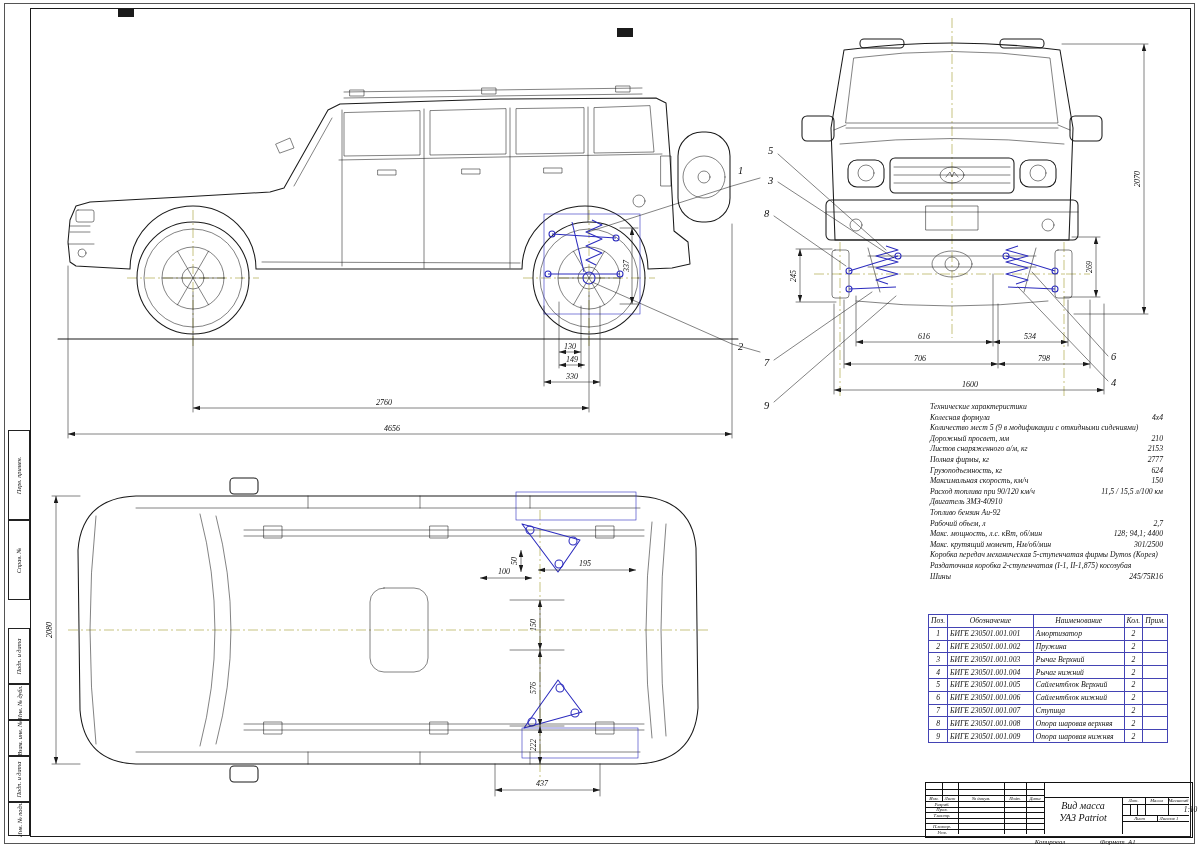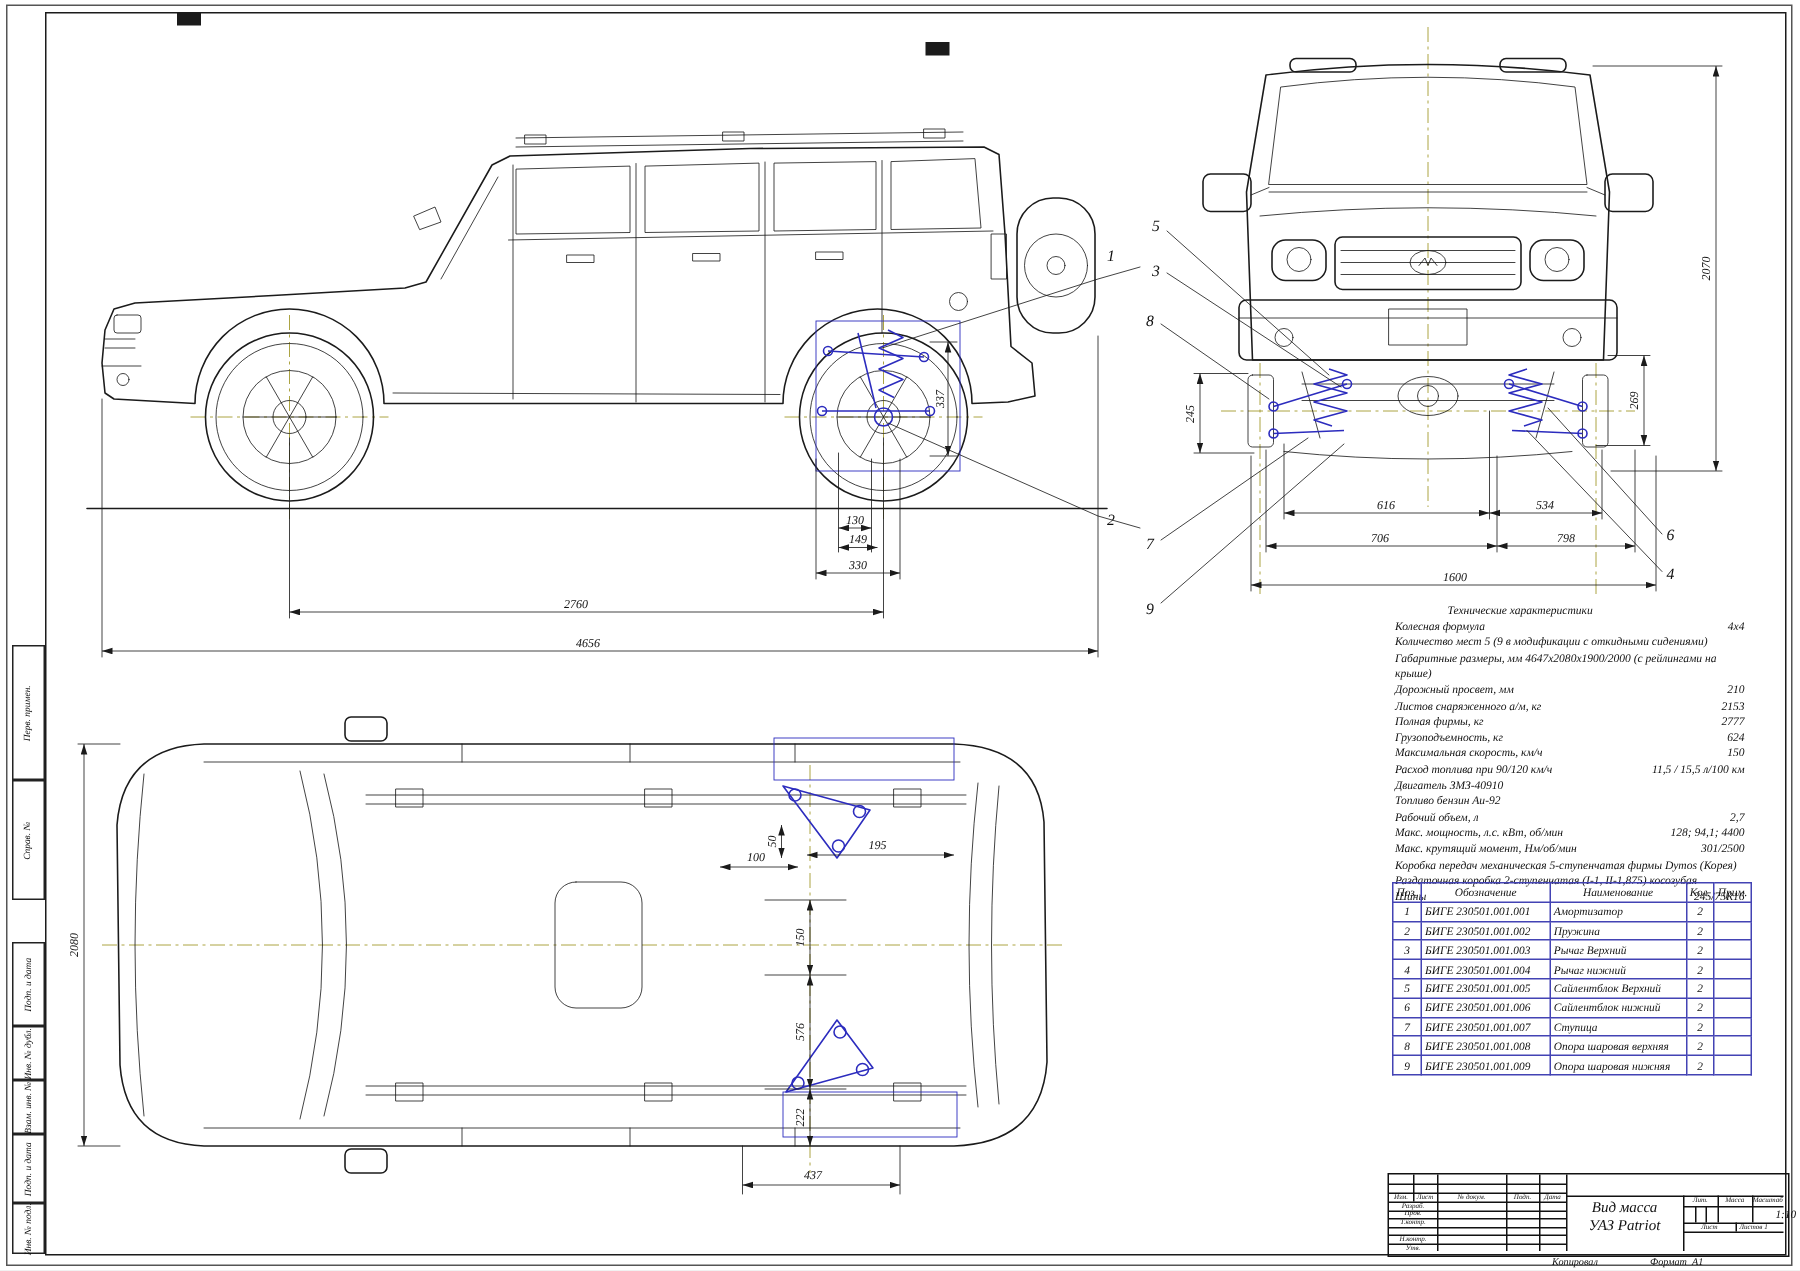--- a/index.html
+++ b/index.html
@@ -11,25 +11,25 @@
   svg .o{fill:none;stroke:#1b1b1b;stroke-width:1.05;stroke-linejoin:round;stroke-linecap:round;}
   svg .t{fill:none;stroke:#1b1b1b;stroke-width:0.55;stroke-linejoin:round;stroke-linecap:round;}
   svg .d{fill:none;stroke:#1b1b1b;stroke-width:0.55;}
   svg .b{fill:none;stroke:#2c2cbe;stroke-width:1.05;stroke-linejoin:round;}
   svg .bb{fill:none;stroke:#2c2cbe;stroke-width:0.6;}
   svg .c{fill:none;stroke:#a39a2e;stroke-width:0.6;stroke-dasharray:10 3 2 3;}
   svg .fb{fill:#1b1b1b;stroke:none;}
   svg .dt{font:italic 8px "Liberation Serif",serif;fill:#101010;}
   svg .ct{font:italic 10.5px "Liberation Serif",serif;fill:#101010;}
   .techspecs{position:absolute;left:930px;top:402px;width:233px;font:italic 7.7px "Liberation Serif",serif;line-height:10.6px;}
-  .ts-h{margin-bottom:0px;margin-left:35px;}
+  .ts-h{margin-bottom:0px;}
   .ts-row{display:flex;}
   .ts-l{flex:1 1 auto;}
   .ts-v{flex:0 0 auto;margin-left:5px;text-align:right;white-space:nowrap;}
-  table.parts{position:absolute;left:928px;top:588px;width:240px;border-collapse:collapse;
+  table.parts{position:absolute;left:928px;top:614px;width:240px;border-collapse:collapse;
               font:italic 7.6px "Liberation Serif",serif;padding-left:20px;}
   table.parts th,table.parts td{border:0.9px solid #4343b4;padding:0 2px;height:11.8px;
               font-weight:normal;white-space:nowrap;overflow:hidden;}
   table.parts th{text-align:center;}
   td.cc{text-align:center;}
   .tb{position:absolute;left:925px;top:782px;width:266px;height:54px;border:1.6px solid #111;box-sizing:content-box;}
   .tb .vl{position:absolute;width:1px;background:#111;}
   .tb .hl{position:absolute;height:1px;background:#111;}
   .tb .lbl{position:absolute;font:italic 4.7px "Liberation Serif",serif;text-align:center;line-height:6px;overflow:hidden;white-space:nowrap;}
   .tb .big{position:absolute;font:italic 10px "Liberation Serif",serif;text-align:center;line-height:12px;}
@@ -282,24 +282,20 @@
   </svg>
 
   <div class="techspecs">
     <div class="ts-h">Технические характеристики</div>
     <div class="ts-row">
         <span class="ts-l">Колесная формула</span>
         <span class="ts-v">4х4</span>
       </div>
     <div class="ts-row">
         <span class="ts-l">Количество мест 5 (9 в модификации с откидными сидениями)</span>
-        <span class="ts-v"></span>
-      </div>
-    <div class="ts-row">
-        <span class="ts-l">Габаритные размеры, мм 4647х2080х1900/2000 (с рейлингами на крыше)</span>
         <span class="ts-v"></span>
       </div>
     <div class="ts-row">
         <span class="ts-l">Дорожный просвет, мм</span>
         <span class="ts-v">210</span>
       </div>
     <div class="ts-row">
         <span class="ts-l">Листов снаряженного а/м, кг</span>
         <span class="ts-v">2153</span>
       </div>

